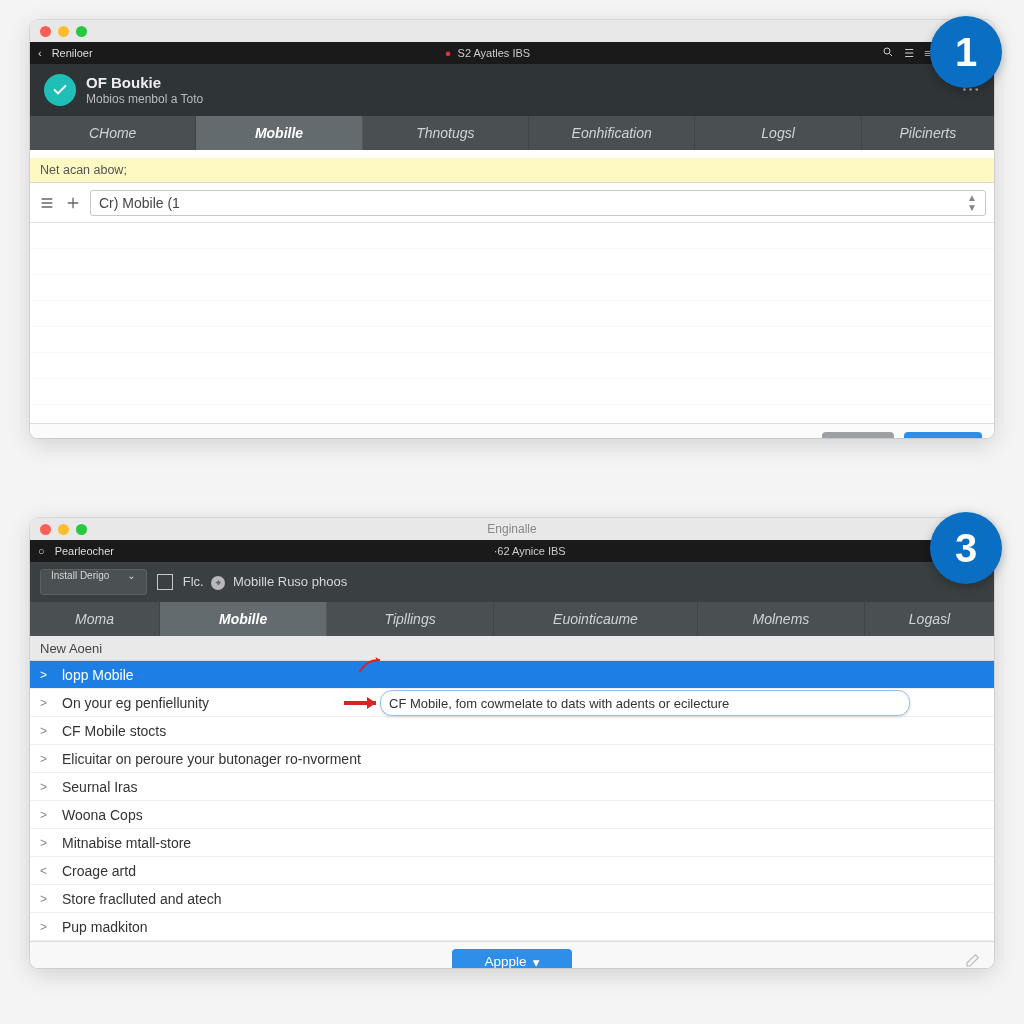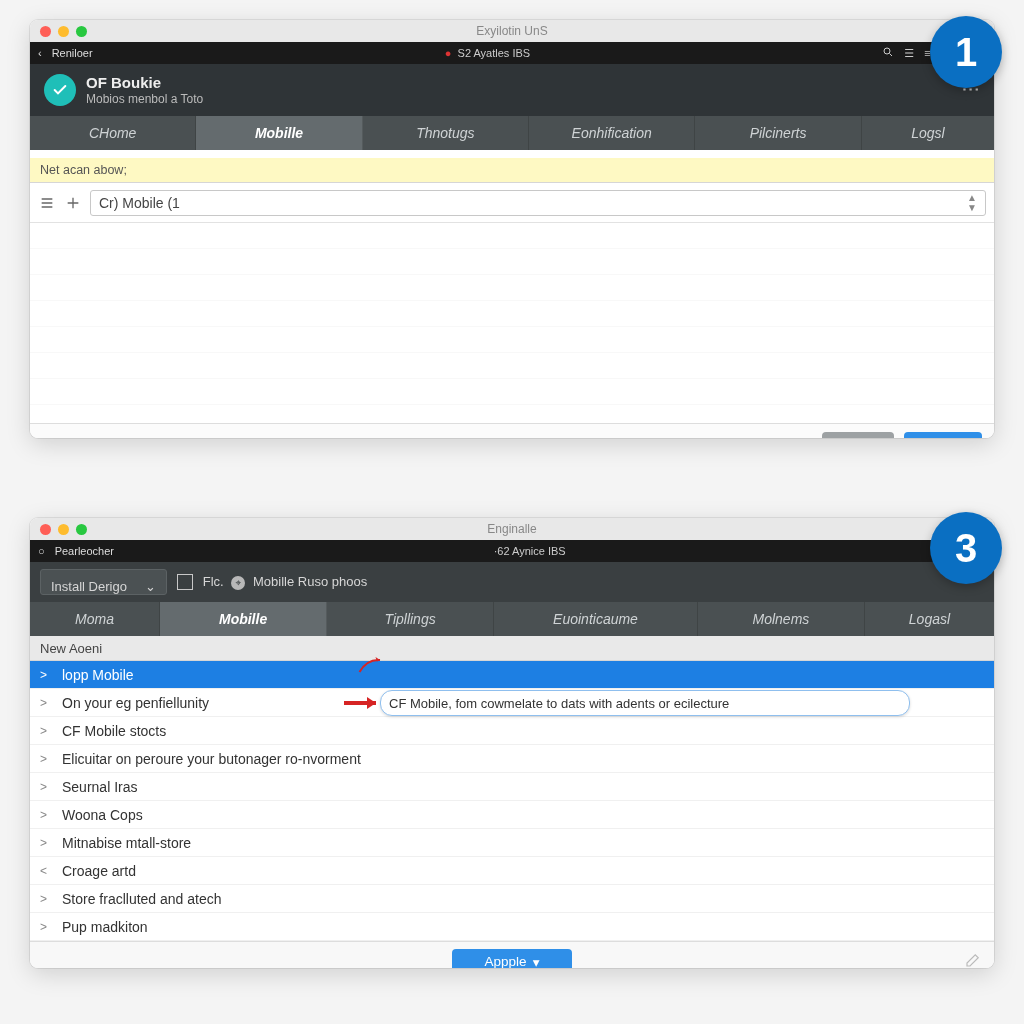--- a/index.html
+++ b/index.html
@@ -122,22 +122,22 @@
   }
   .step1 { top:-4px; right:-8px; }
   .step2 { top:-6px; right:-8px; }
   
   .toolbar2 {
     background:#3a3f41; height:40px; display:flex; align-items:center;
     padding:0 10px; gap:10px; color:#ddd; font-size:13px;
   }
   .dropdown-btn {
     height:26px; background:#4b5153; border:1px solid #5c6264;
-    border-radius:3px; padding:0 10px; display:flex; align-items:flex-end;
-    color:#d6d6d6; font-size:13px; gap:18px; cursor:pointer;
+    border-radius:3px; padding:0 10px; display:flex; align-items:flex-start;
+    color:#d6d6d6; font-size:10px; gap:18px; cursor:pointer;
   }
   .toolbar2 .sq-ico {
     width:16px; height:16px; border:1.5px solid #c8c8c8;
   }
   .toolbar2 .breadcrumb { color:#d6d6d6;}
   .toolbar2 .crumb-marker {
     display:inline-flex; width:14px; height:14px; border-radius:50%;
     background:#b8b8b8; color:#3a3f41; align-items:center; justify-content:center;
     font-size:10px; margin-right:4px; margin-left:4px;
   }
@@ -184,21 +184,20 @@
 <body>
 
 <div class="frame">
   <div class="window win1">
     <div class="titlebar">
       <div class="traffic">
         <div class="dot red"></div>
         <div class="dot yellow"></div>
         <div class="dot green"></div>
       </div>
-      <div class="titlebar-title">Exyilotin UnS</div>
     </div>
     <div class="menubar">
       <div class="menubar-left">
         <span>‹</span>
         <span>Reniloer</span>
       </div>
       <div class="menubar-center">
         <span class="rec-dot">●</span>
         <span>S2 Ayatles IBS</span>
       </div>
@@ -224,22 +223,22 @@
         <div class="title">OF Boukie</div>
         <div class="subtitle">Mobios menbol a Toto</div>
       </div>
       <div class="header-more">⋮</div>
     </div>
     <div class="tabs">
       <div class="tab">CHome</div>
       <div class="tab active">Mobille</div>
       <div class="tab">Thnotugs</div>
       <div class="tab">Eonhification</div>
+      <div class="tab">Logsl</div>
       <div class="tab">Pilcinerts</div>
-      <div class="tab">Logsl</div>
     </div>
     <div class="sublabel">Net acan abow;</div>
     <div class="toolbar-row">
       <div class="tool-ico">
         <svg viewBox="0 0 24 24" width="16" height="16" stroke="#666" stroke-width="2" fill="none">
             <line x1="4" y1="6" x2="20" y2="6"></line>
             <line x1="4" y1="12" x2="20" y2="12"></line>
             <line x1="4" y1="18" x2="20" y2="18"></line>
           </svg>
       </div>

